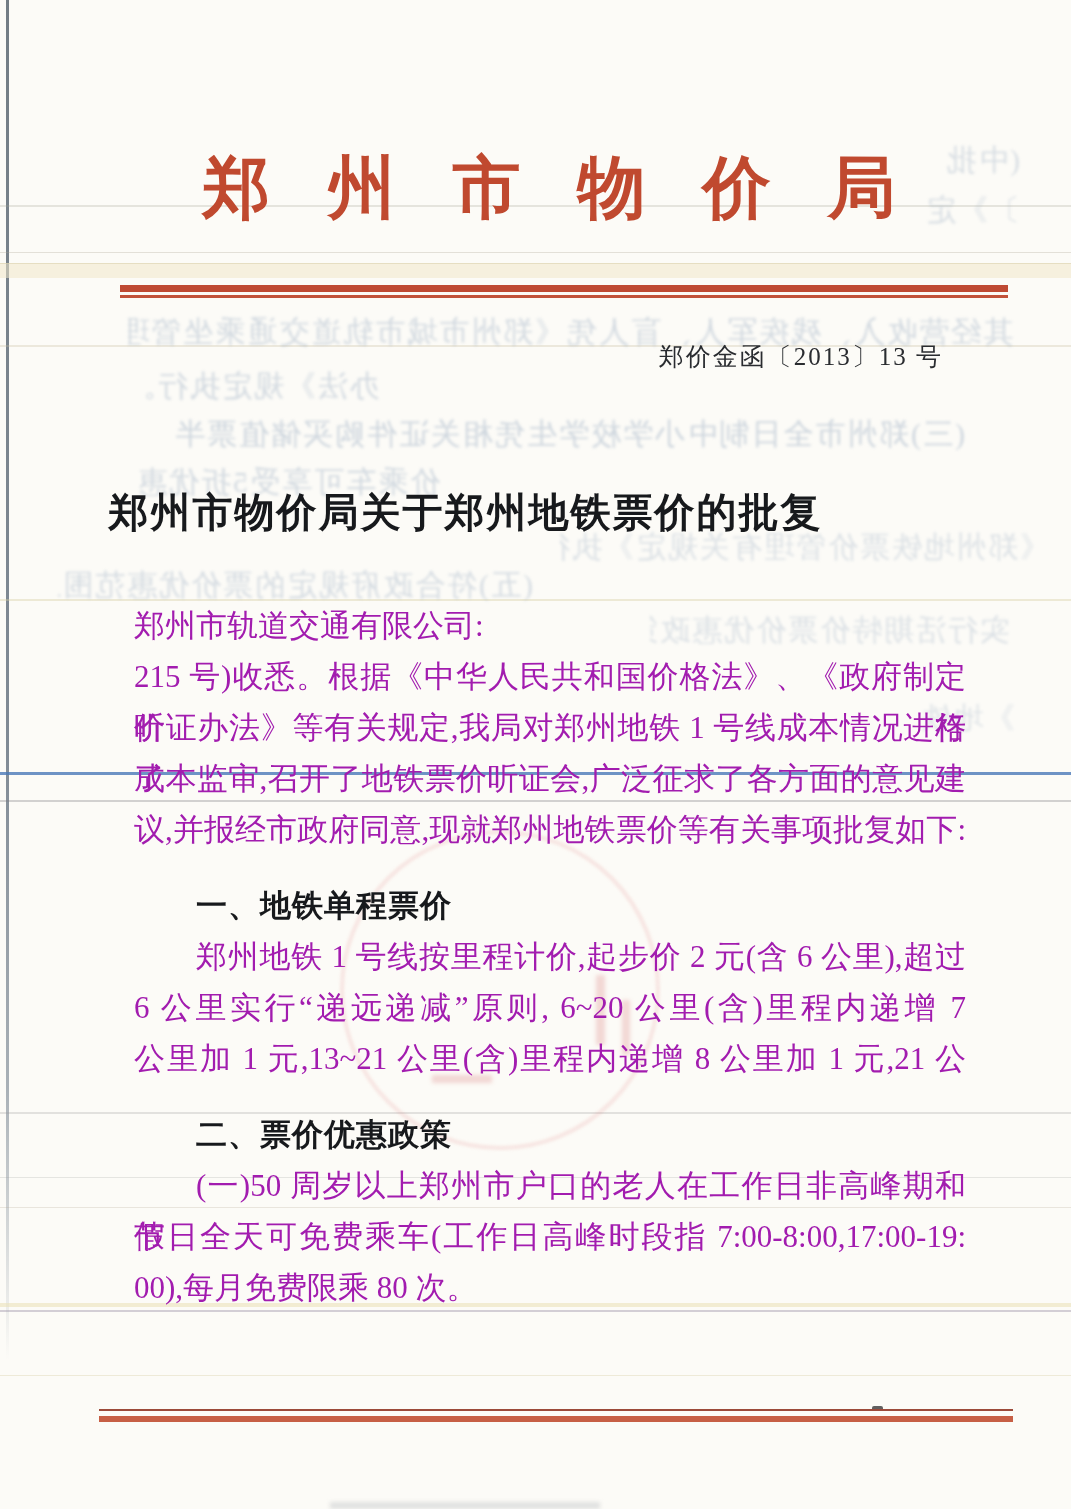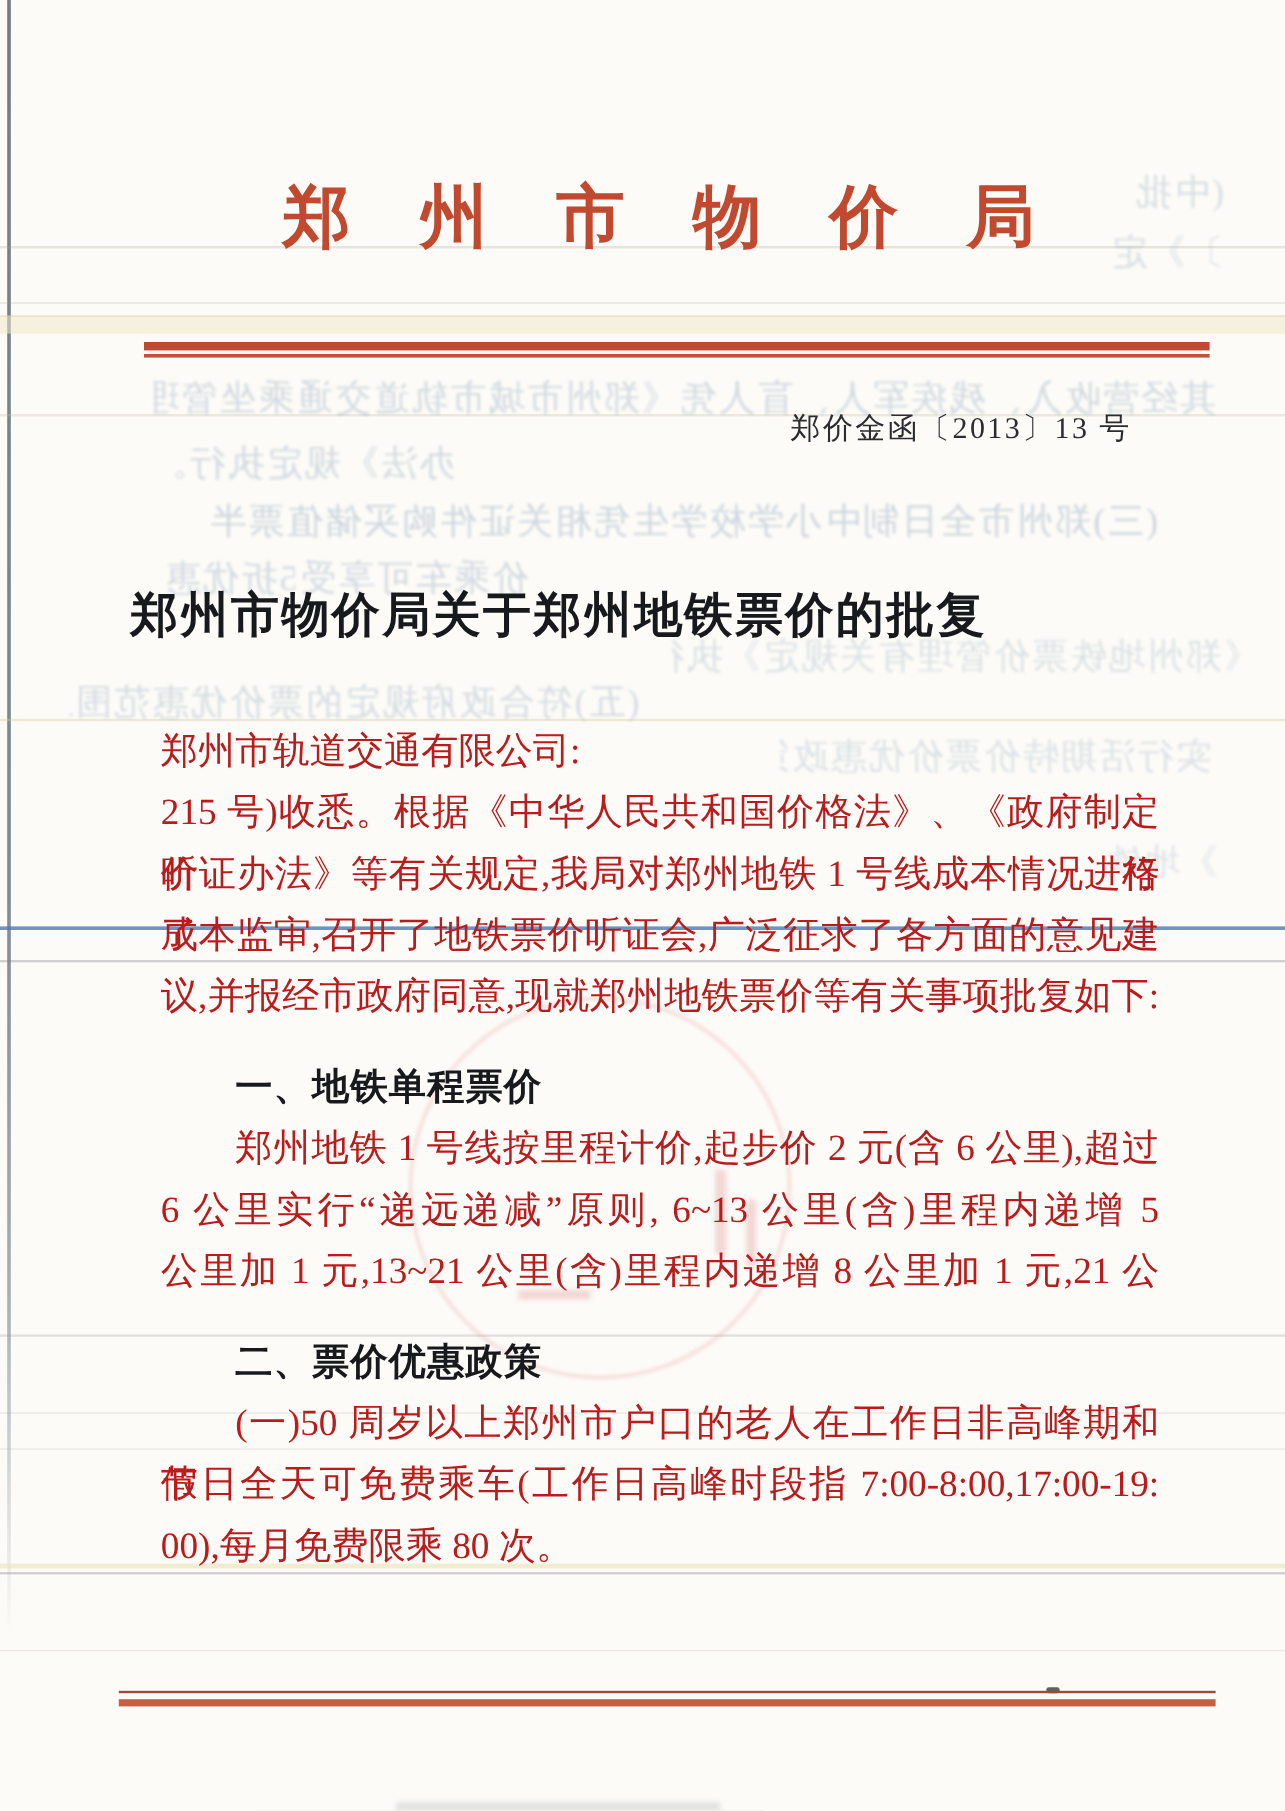--- a/index.html
+++ b/index.html
@@ -61,21 +61,21 @@
   .g5{top:414px;left:145px;width:820px;opacity:.5;}
   .g6{top:462px;left:140px;width:300px;}
   .g7{top:527px;left:560px;width:490px;opacity:.35;}
   .g8{top:565px;left:58px;width:475px;opacity:.42;}
   .g9{top:610px;left:650px;width:360px;opacity:.35;}
   .g10{top:698px;left:895px;width:120px;opacity:.32;}
   
   .agency{
     position:absolute;top:143px;left:0;width:1071px;
     text-align:center;
-    font-size:57px;font-weight:bold;color:#c0492f;
+    font-size:68px;font-weight:bold;color:#c0492f;
     letter-spacing:57px;padding-left:84px;box-sizing:border-box;
     white-space:nowrap;
   }
   .head-rule{position:absolute;top:285px;left:120px;width:888px;height:13px;}
   .head-rule .thick{height:7px;background:#bf4a33;}
   .head-rule .gap{height:3px;}
   .head-rule .thin{height:3px;background:#c2523a;}
   .doc-number{
     position:absolute;top:340px;right:128px;
     font-size:25px;letter-spacing:2px;color:#2a2c30;white-space:nowrap;
@@ -84,21 +84,21 @@
     position:absolute;top:485px;left:0;width:931px;
     text-align:center;font-size:40px;font-weight:bold;letter-spacing:2px;
     color:#17191c;white-space:nowrap;
   }
   
   .body-block{
     position:absolute;top:600px;left:134px;width:832px;
   }
   .line{
     height:51px;line-height:51px;font-size:31px;
-    white-space:nowrap;color:#b91c1c;
+    white-space:nowrap;color:#a21caf;
   }
   .line.justify{
     white-space:normal;
     text-align:justify;text-align-last:justify;
   }
   .line.indent{text-indent:62px;}
   .line.heading{
     font-family:"Liberation Sans","DejaVu Sans",sans-serif;
     font-weight:bold;letter-spacing:1px;color:#17191c;margin-top:25px;
   }
@@ -157,21 +157,21 @@
   <div class="doc-title">郑州市物价局关于郑州地铁票价的批复</div>
 
   <div class="body-block" id="body-block">
       <div class="line">郑州市轨道交通有限公司:</div>
       <div class="line justify">215 号)收悉。根据《中华人民共和国价格法》、《政府制定价格</div>
       <div class="line justify">听证办法》等有关规定,我局对郑州地铁 1 号线成本情况进行了</div>
       <div class="line justify">成本监审,召开了地铁票价听证会,广泛征求了各方面的意见建</div>
       <div class="line justify">议,并报经市政府同意,现就郑州地铁票价等有关事项批复如下:</div>
       <div class="line indent heading">一、地铁单程票价</div>
       <div class="line indent justify">郑州地铁 1 号线按里程计价,起步价 2 元(含 6 公里),超过</div>
-      <div class="line justify">6 公里实行“递远递减”原则, 6~13 公里(含)里程内递增 5</div>
+      <div class="line justify">6 公里实行“递远递减”原则, 6~20 公里(含)里程内递增 7</div>
       <div class="line justify">公里加 1 元,13~21 公里(含)里程内递增 8 公里加 1 元,21 公</div>
       <div class="line indent heading">二、票价优惠政策</div>
       <div class="line indent justify">(一)50 周岁以上郑州市户口的老人在工作日非高峰期和节</div>
       <div class="line justify">假日全天可免费乘车(工作日高峰时段指 7:00-8:00,17:00-19:</div>
       <div class="line">00),每月免费限乘 80 次。</div>
     </div>
 
   <div class="foot-rule-thin"></div>
   <div class="foot-rule-thick"></div>
 

